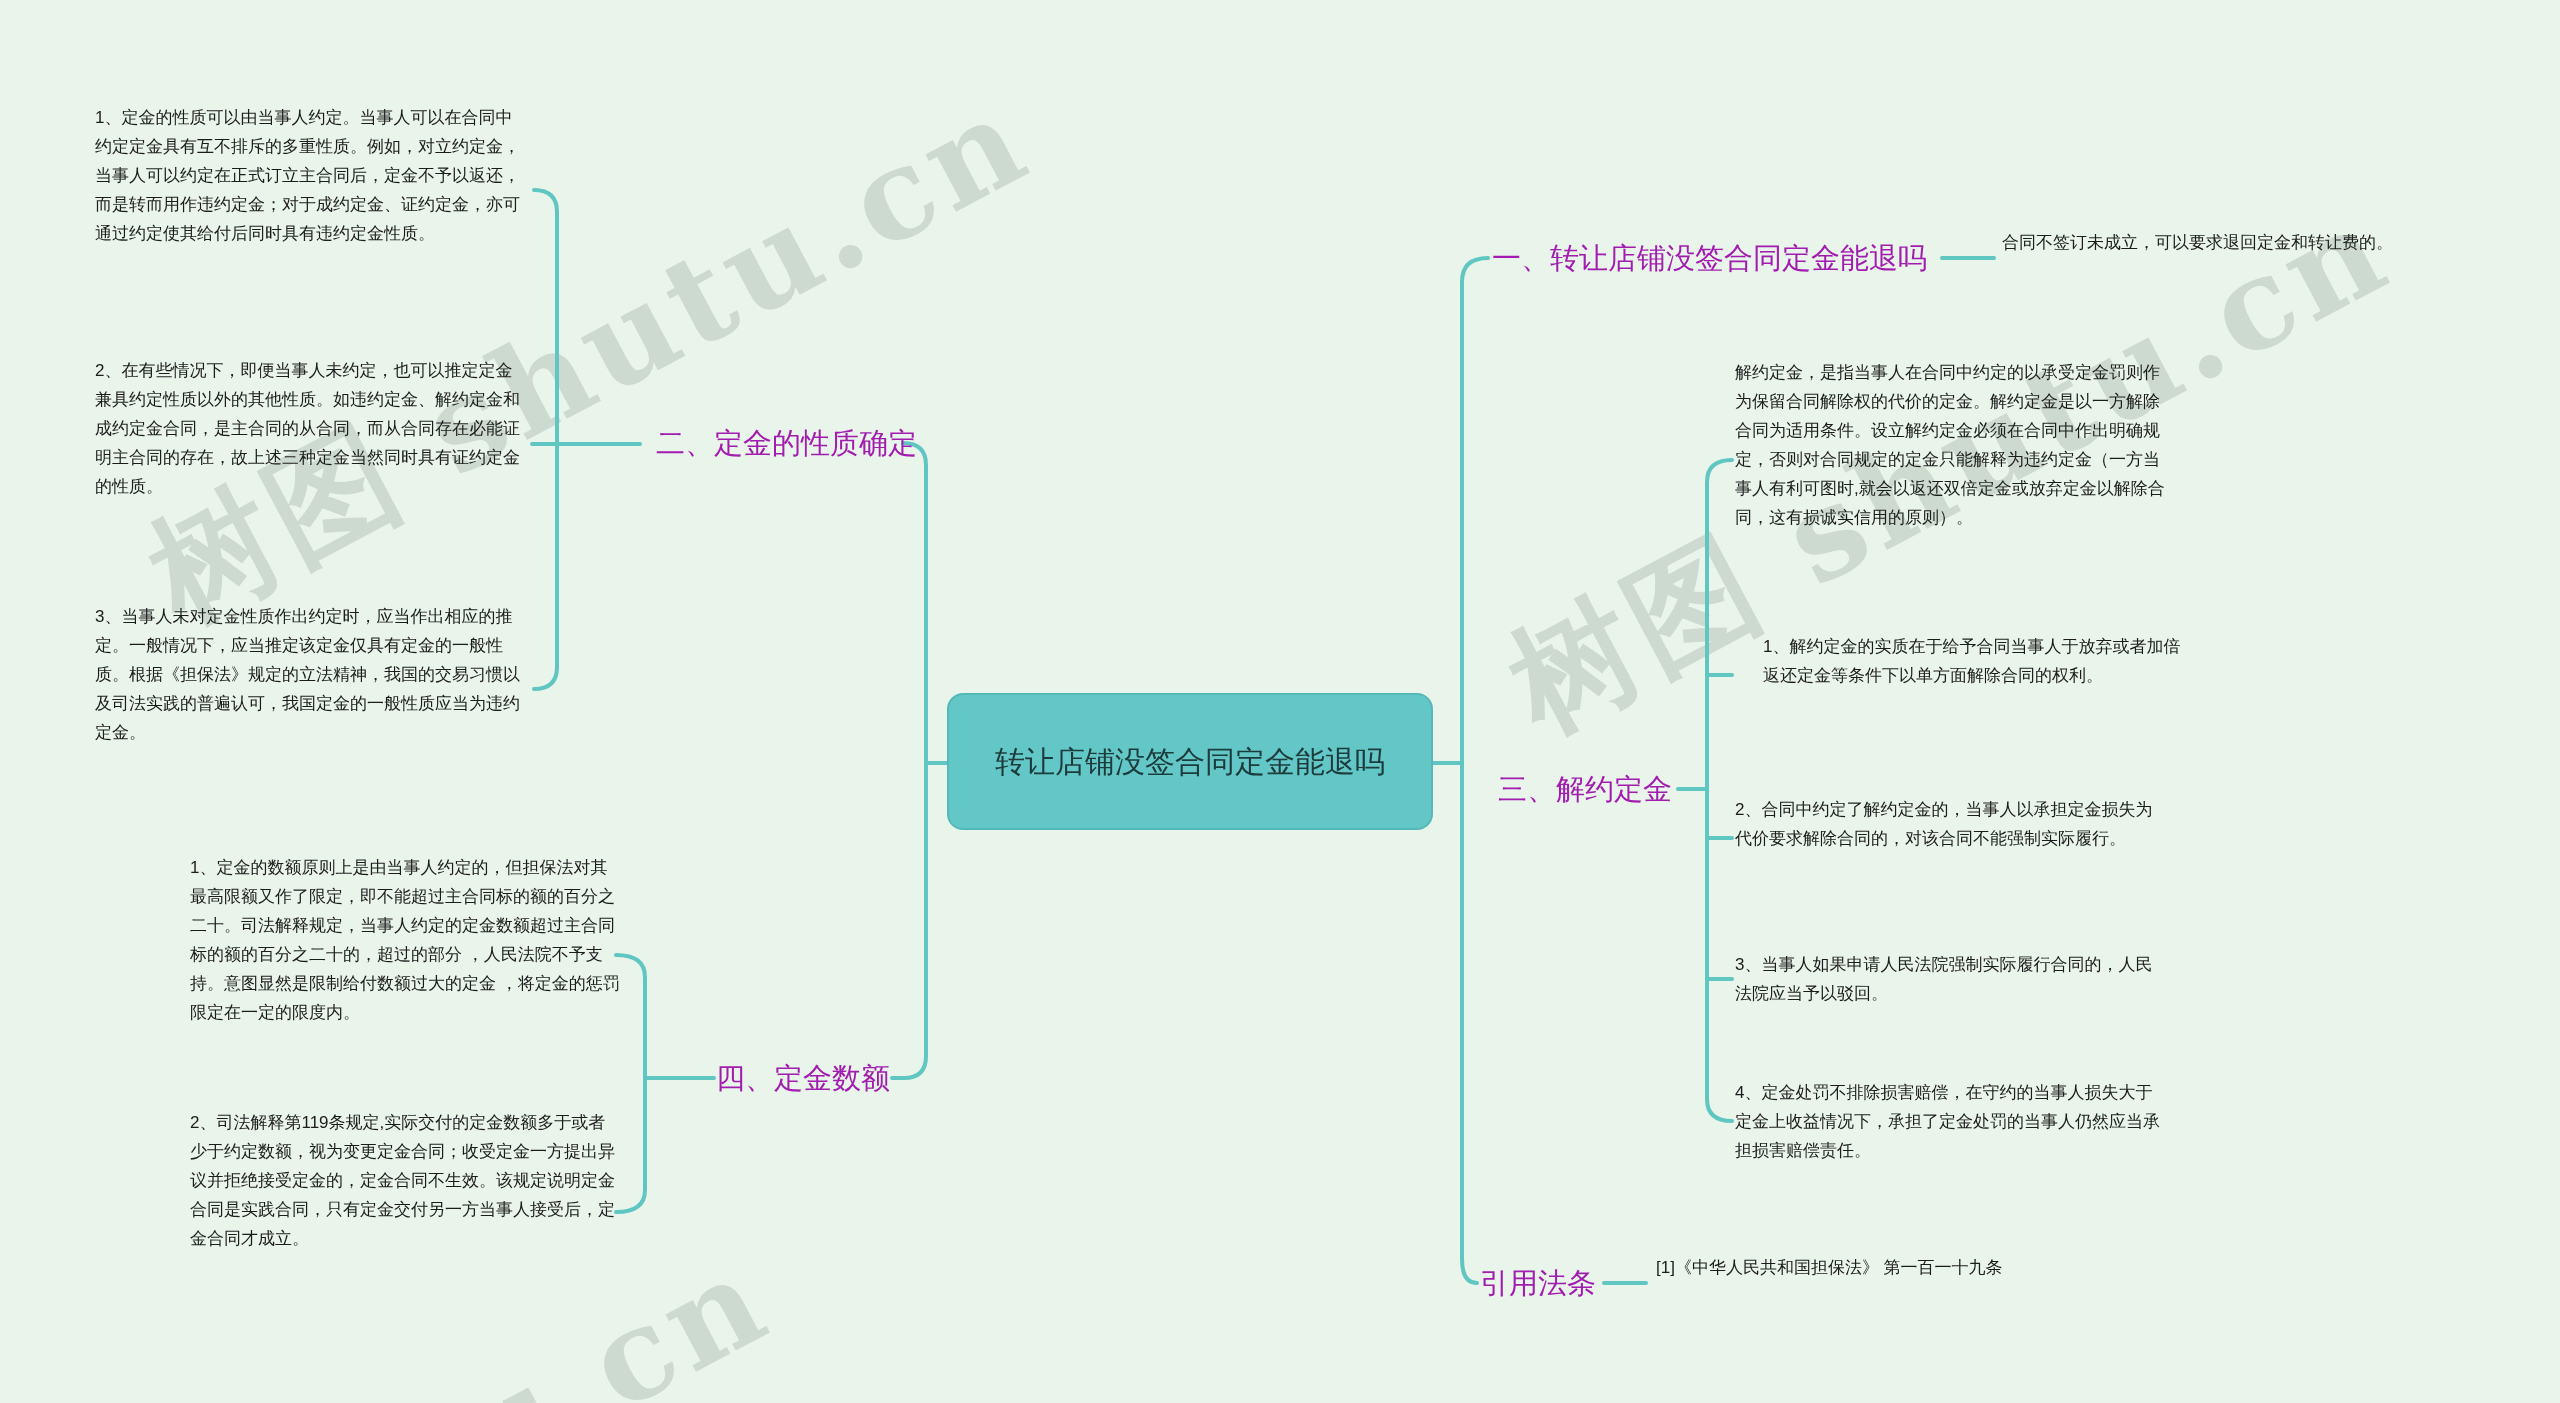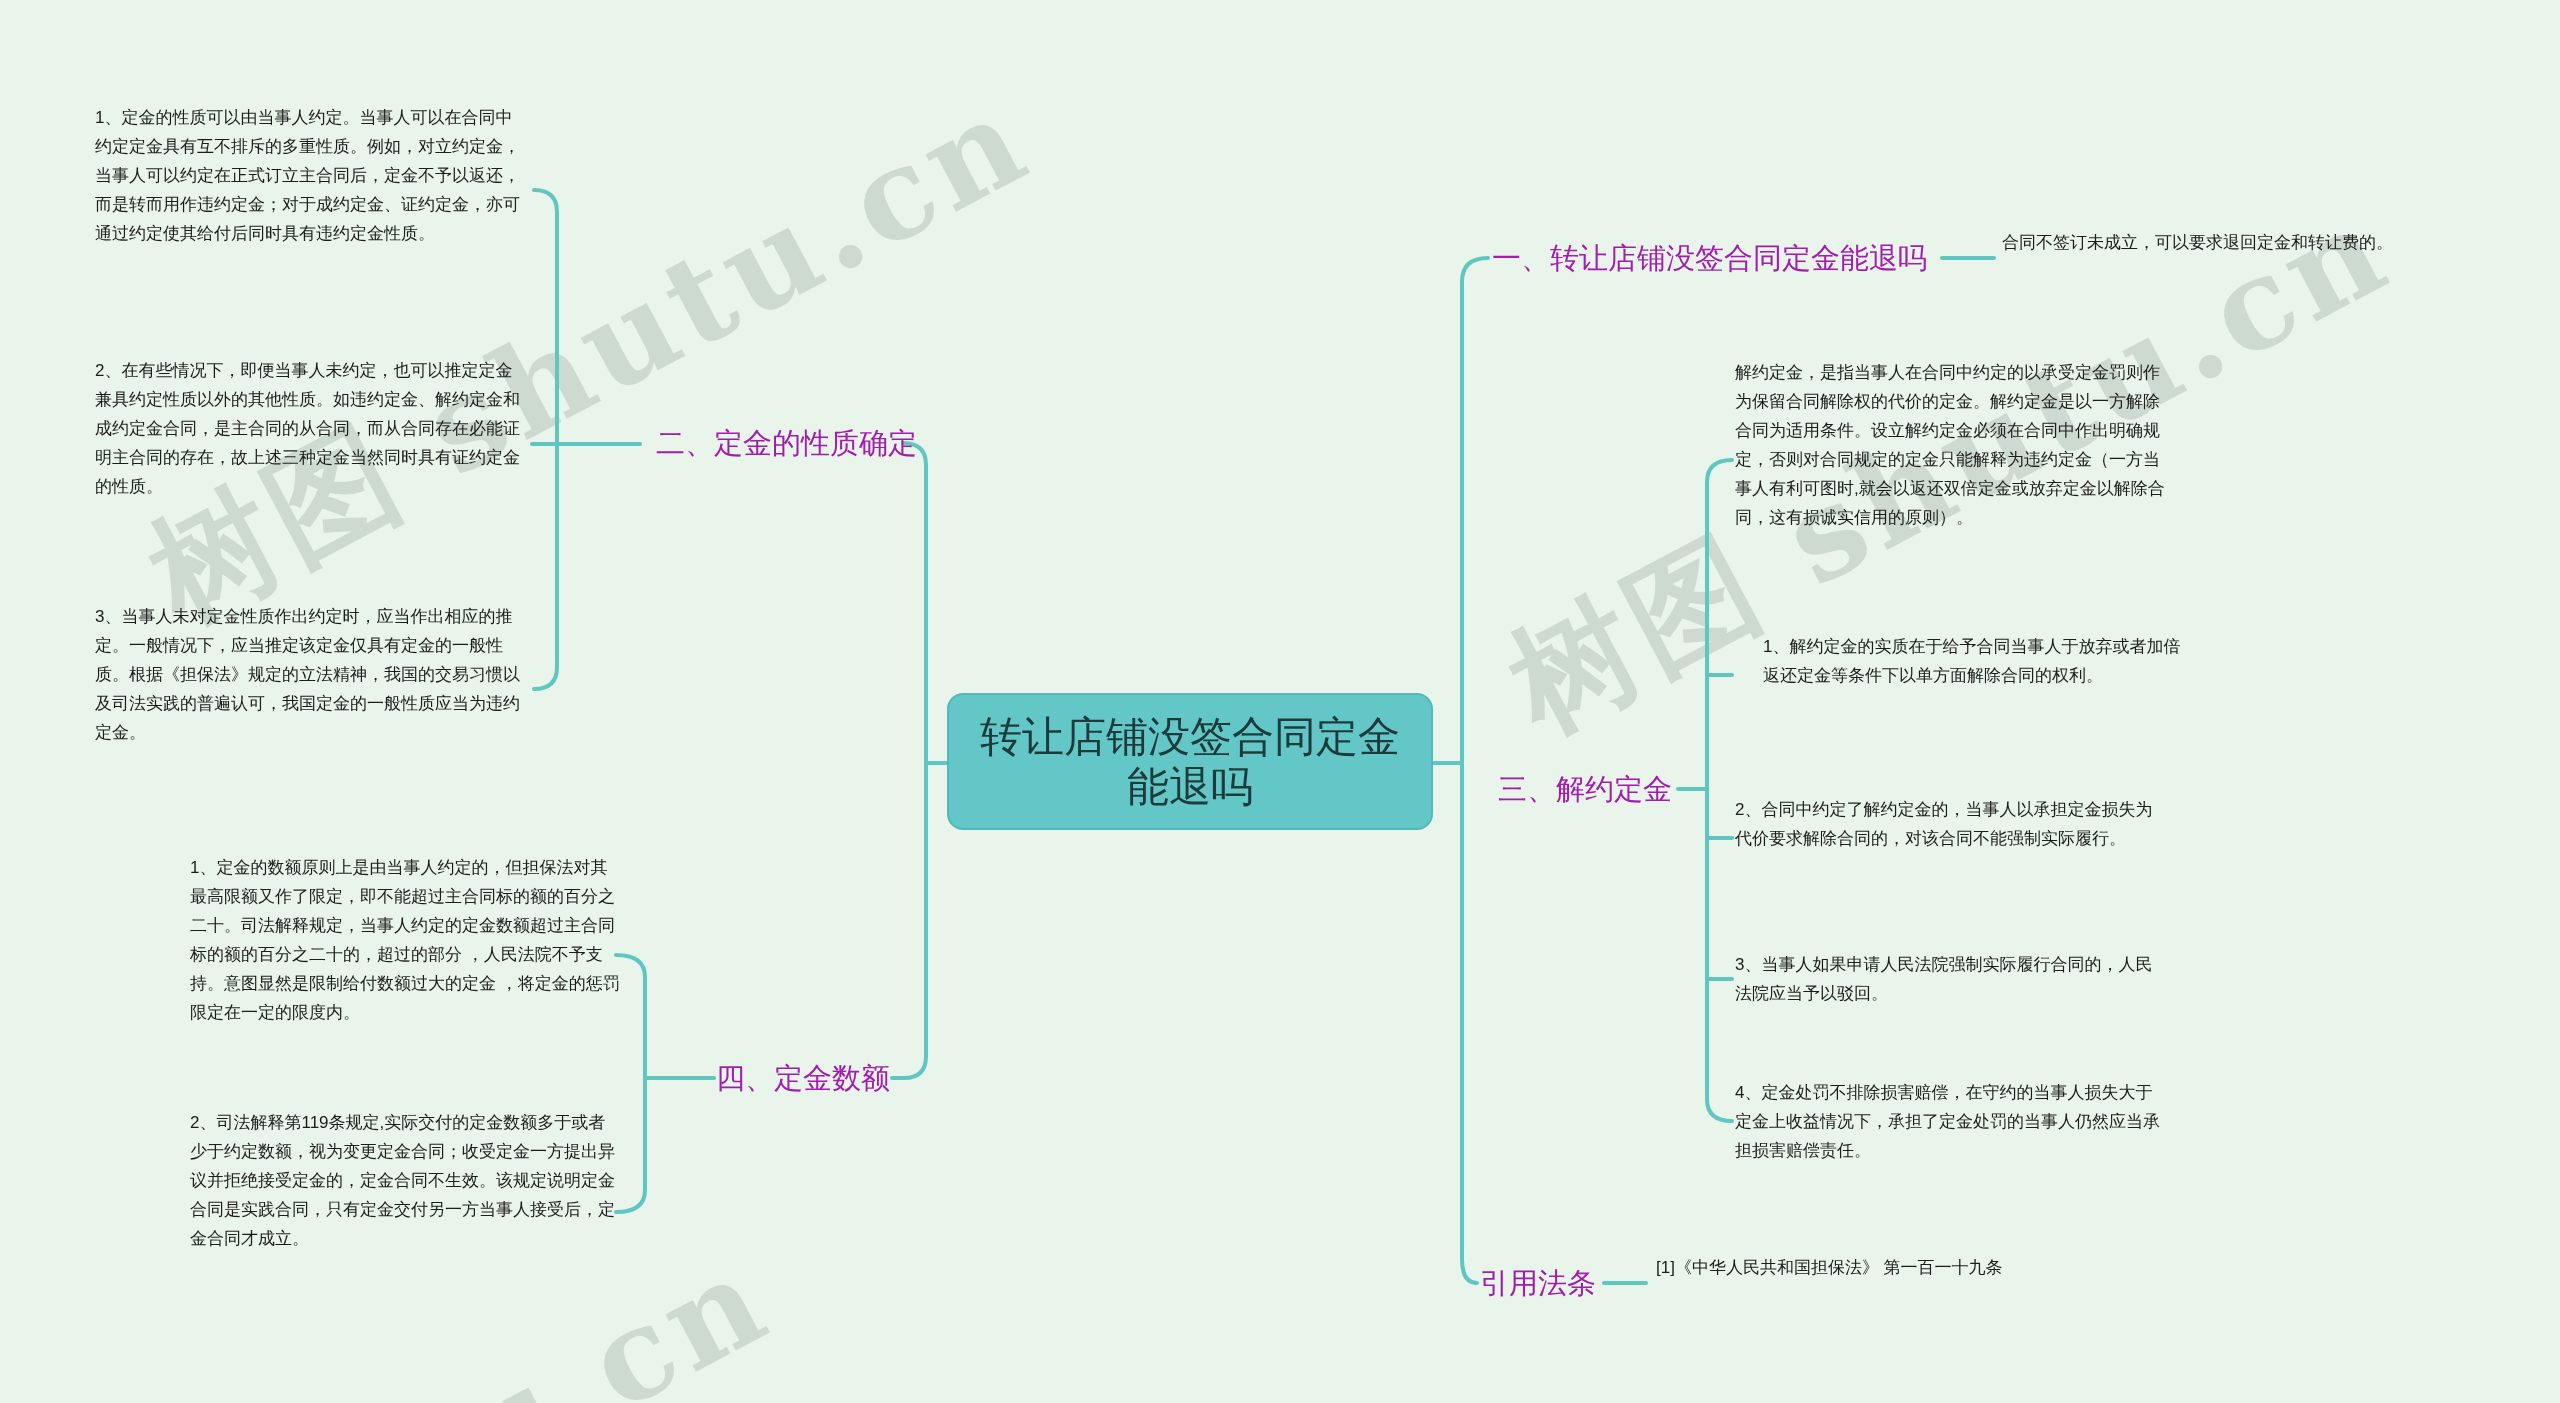--- a/index.html
+++ b/index.html
@@ -4,21 +4,21 @@
 <style>
   html,body{margin:0;padding:0;}
   body{font-family:"Liberation Sans","DejaVu Sans",sans-serif;}
   #canvas{position:relative;width:2560px;height:1403px;background:#e9f4ea;overflow:hidden;}
   #connectors{position:absolute;left:0;top:0;}
   .tblock{position:absolute;width:430px;font-size:17px;line-height:29px;color:#1c1c1c;text-align:left;}
   .label{position:absolute;font-size:29px;line-height:36px;color:#a21caf;white-space:nowrap;}
   .node{position:absolute;left:947px;top:693px;width:486px;height:137px;background:#62c7c6;
         border:2px solid #55b8b8;border-radius:16px;box-sizing:border-box;
         display:flex;align-items:center;justify-content:center;text-align:center;
-        font-size:42px;line-height:50px;color:#1d3b3b;padding:0 30px;}
+        font-size:30px;line-height:50px;color:#1d3b3b;padding:0 30px;}
   .wm{position:absolute;font-family:"DejaVu Serif","Liberation Serif",serif;font-weight:bold;
       font-size:125px;letter-spacing:6px;color:rgba(128,144,134,0.26);white-space:nowrap;
       transform:translate(-50%,-50%) rotate(-28deg);pointer-events:none;}
 </style>
 </head>
 <body>
 
 <div id="canvas">
 
   <div class="wm" style="left:590px;top:360px;">树图 shutu.cn</div>

